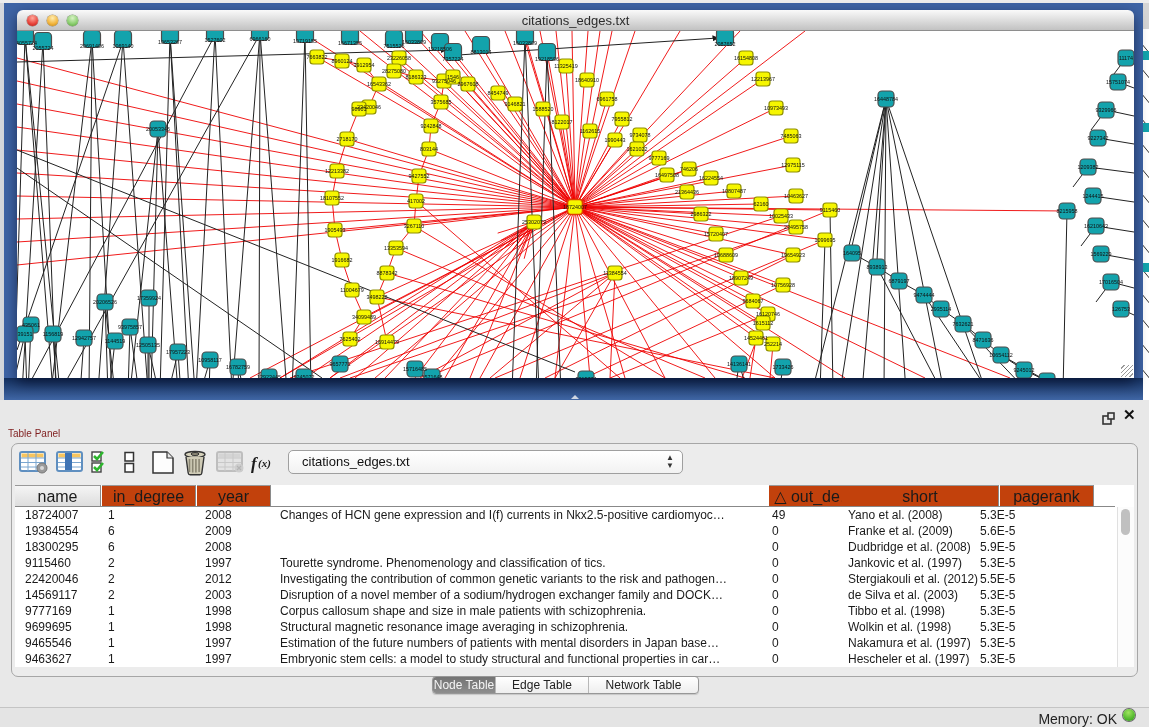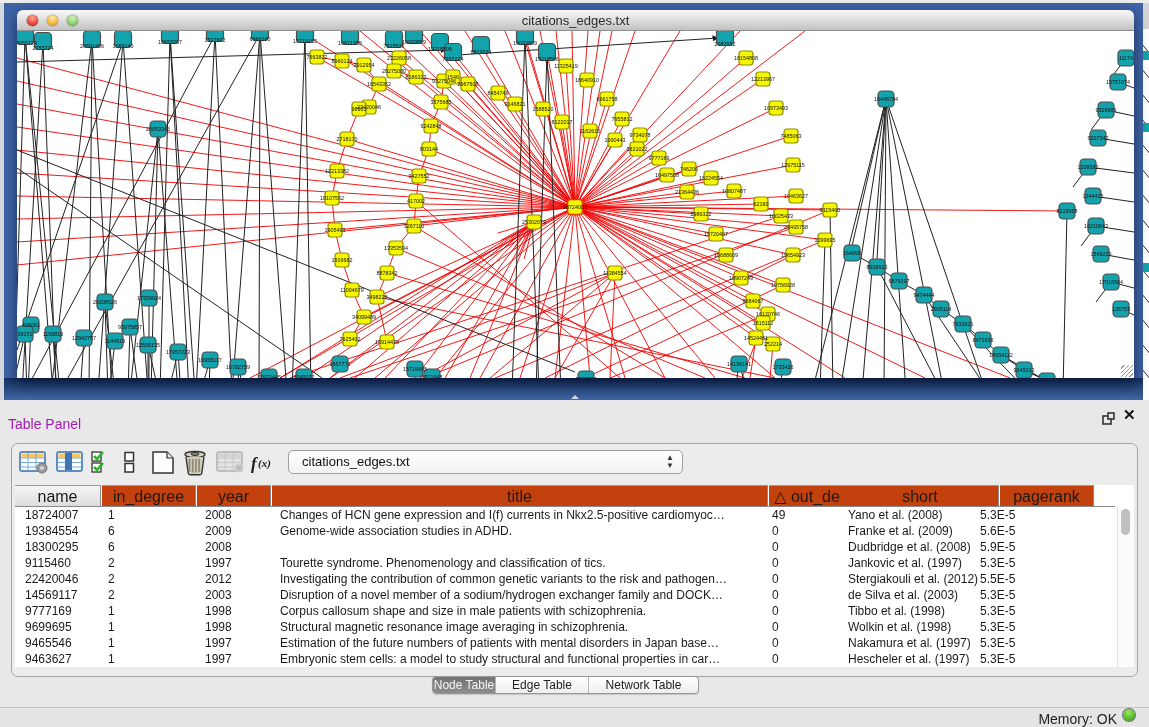--- a/index.html
+++ b/index.html
@@ -13,21 +13,21 @@
 #title{width:1117px;text-align:center;top:3px;font-size:13px;color:#2c2c2c}
 .tl{width:11px;height:11px;border-radius:50%;top:5px}
 #tlr{left:10px;background:radial-gradient(circle at 50% 28%,#ffa99c,#e8433a 60%,#ad2018);box-shadow:0 0 0 .5px rgba(110,20,10,.6)}
 #tly{left:30px;background:radial-gradient(circle at 50% 28%,#ffedb0,#f2b43c 60%,#bf8312);box-shadow:0 0 0 .5px rgba(120,80,0,.6)}
 #tlg{left:50px;background:radial-gradient(circle at 50% 28%,#d8f2c5,#8ace6e 60%,#569e38);box-shadow:0 0 0 .5px rgba(40,90,20,.6)}
 #canvas{left:0;top:21px;width:1117px;height:347px;background:#fff;overflow:hidden}
 #grip{right:1px;bottom:1px;width:12px;height:12px;background:repeating-linear-gradient(135deg,#fff 0 2px,#9a9a9a 2px 3px)}
 #bluebottom{left:4px;top:378px;width:1139px;height:22px;background:linear-gradient(#132f5e,#4066a5)}
 #splitter{left:571px;top:395px;width:0;height:0;border-left:4px solid transparent;border-right:4px solid transparent;border-bottom:4px solid #cfd6e2}
 #panel{left:0;top:400px;width:1149px;height:327px;background:#e8e8e8}
-#ptitle{left:8px;top:416px;font-size:14px;color:#a21caf}
+#ptitle{left:8px;top:428px;font-size:10px;color:#7f1d1d}
 #pfloat{left:1102px;top:412px;width:13px;height:13px}
 #pclose{left:1123px;top:406px;font-size:15px;font-weight:bold;color:#111}
 #inner{left:11px;top:443px;width:1127px;height:234px;border:1px solid #a6a6a6;border-radius:7px;background:#ececec}
 #combo{left:288px;top:450px;width:395px;height:24px;border:1px solid #9f9f9f;border-radius:5px;background:linear-gradient(#fff,#f2f2f2);font-size:13px;color:#111;line-height:22px;padding-left:13px}
 #combo .arr{position:absolute;right:8px;top:3px;font-size:8px;color:#333;line-height:8px}
 #thead{left:15px;top:485px;width:1100px;height:22px;font-size:16px;color:#1a1a1a}
 #thead .h{position:absolute;top:0;height:22px;background:#c2410c;border-right:1px solid #8a8a8a;border-top:1px solid #999;text-align:center;line-height:21px}
 #thead .h0{background:linear-gradient(#f5f5f5,#dcdcdc)}
 #theadline{left:15px;top:506px;width:1100px;height:1px;background:#888}
 #tbody{left:15px;top:507px;width:1102px;height:160px;background:#fff;font-size:12px;color:#1a1a1a}
@@ -670,41 +670,39 @@
 </g>
 <text x="251" y="469" font-family="Liberation Serif,serif" font-style="italic" font-weight="bold" font-size="17" fill="#1a1a1a">f</text>
 <text x="258" y="467" font-family="Liberation Serif,serif" font-style="italic" font-weight="bold" font-size="11" fill="#1a1a1a">(x)</text>
 </svg></div>
 <div class="abs" id="combo">citations_edges.txt<span class="arr">▲<br>▼</span></div>
 <div class="abs" id="tblbg"></div>
 <div class="abs" id="thead">
   <span class="h h0" style="left:0;width:86px">name</span>
   <span class="h" style="left:87px;width:94px">in_degree</span>
   <span class="h" style="left:182px;width:74px">year</span>
-  <span class="h" style="left:257px;width:496px">title</span>
   <span class="h" style="left:754px;width:93px">△ out_de…</span>
   <span class="h" style="left:827px;width:157px">short</span>
   <span class="h" style="left:985px;width:94px;border-right:1px solid #8a8a8a">pagerank</span>
 </div>
 <div class="abs" id="theadline"></div>
 <div class="abs" id="tbody">
     <div class="tr">
       <span class="c0">18724007</span>
       <span class="c1">1</span>
       <span class="c2">2008</span>
       <span class="c3">Changes of HCN gene expression and I(f) currents in Nkx2.5-positive cardiomyoc…</span>
       <span class="c4">49</span>
       <span class="c5">Yano et al. (2008)</span>
       <span class="c6">5.3E-5</span>
     </div>
     <div class="tr">
       <span class="c0">19384554</span>
       <span class="c1">6</span>
       <span class="c2">2009</span>
-      <span class="c3">Genome-wide association studies in ADHD.</span>
       <span class="c4">0</span>
       <span class="c5">Franke et al. (2009)</span>
       <span class="c6">5.6E-5</span>
     </div>
     <div class="tr">
       <span class="c0">18300295</span>
       <span class="c1">6</span>
       <span class="c2">2008</span>
       <span class="c4">0</span>
       <span class="c5">Dudbridge et al. (2008)</span>

